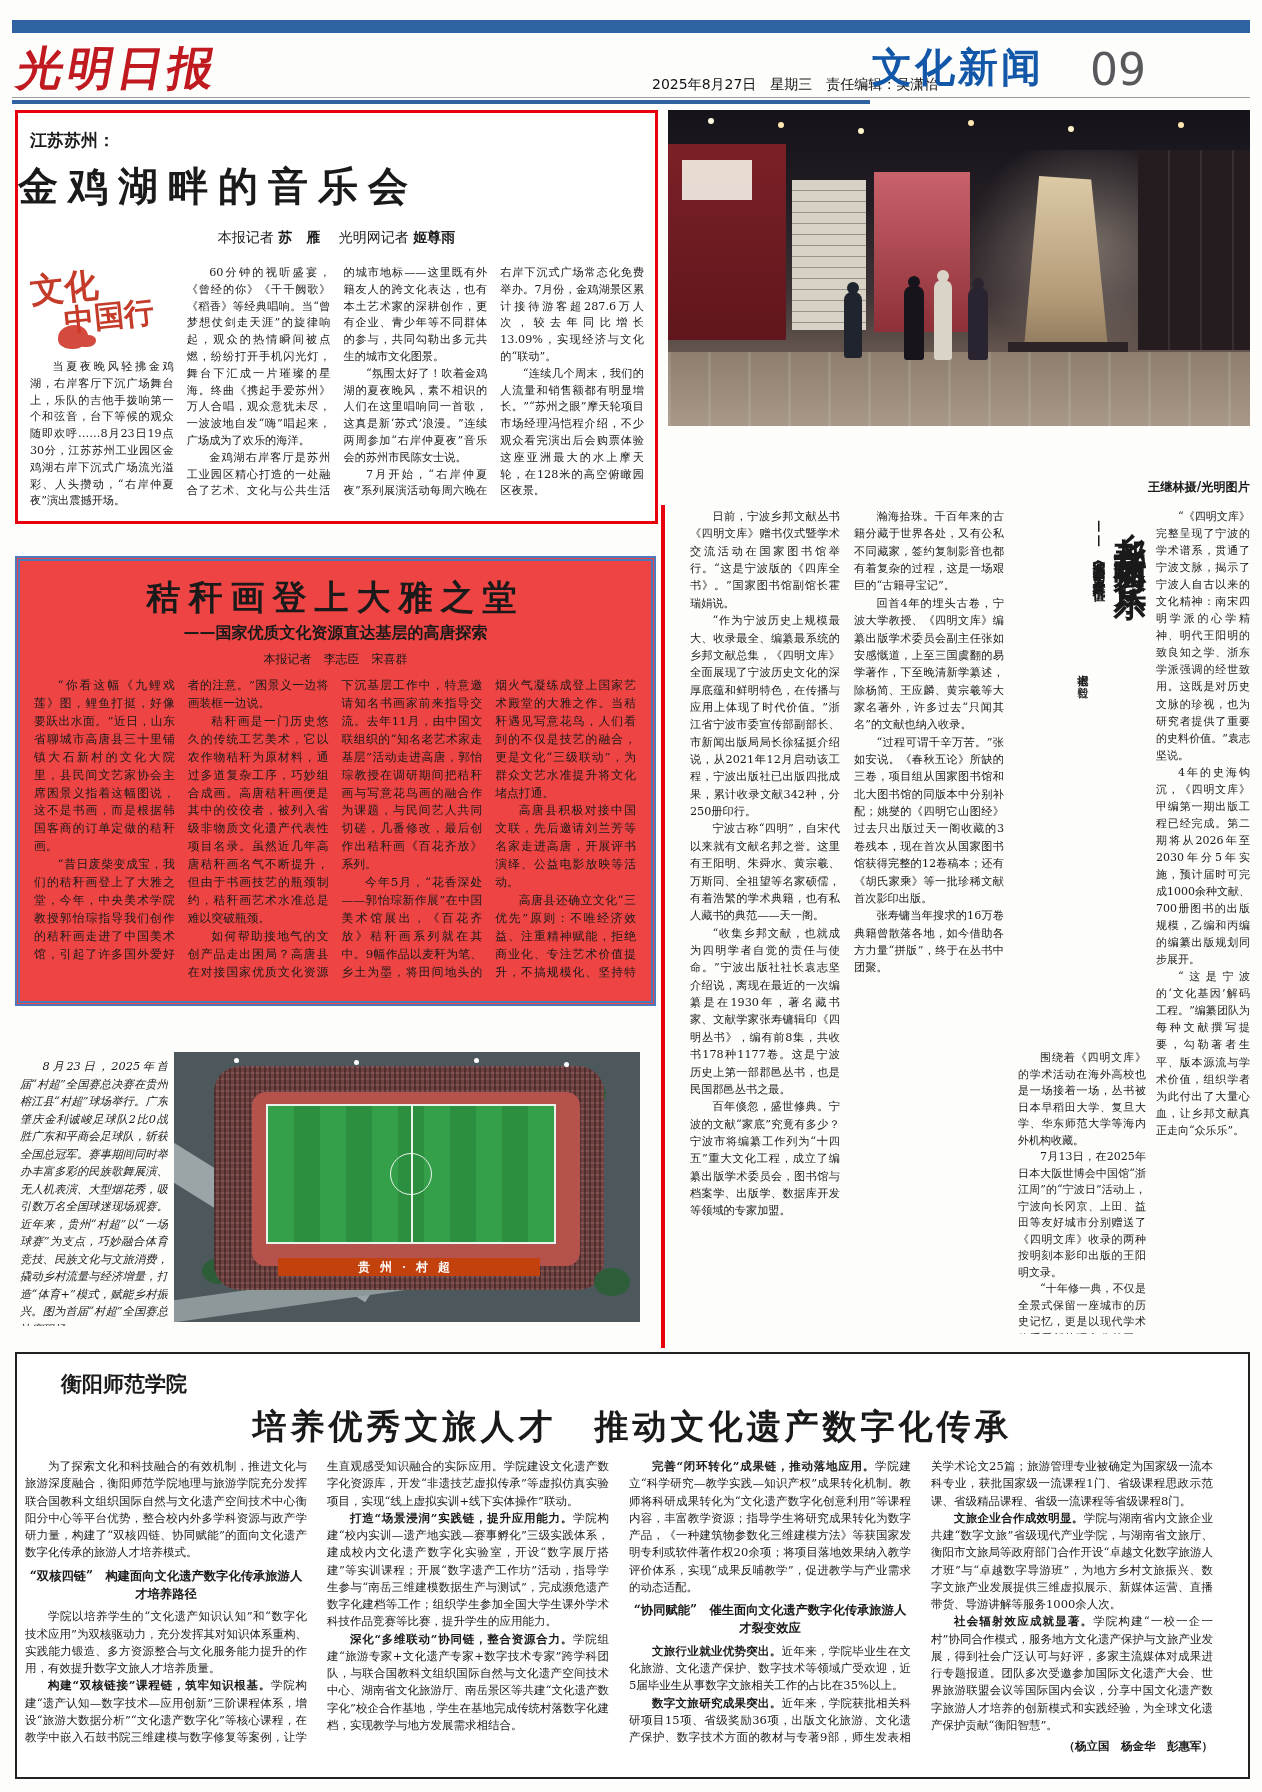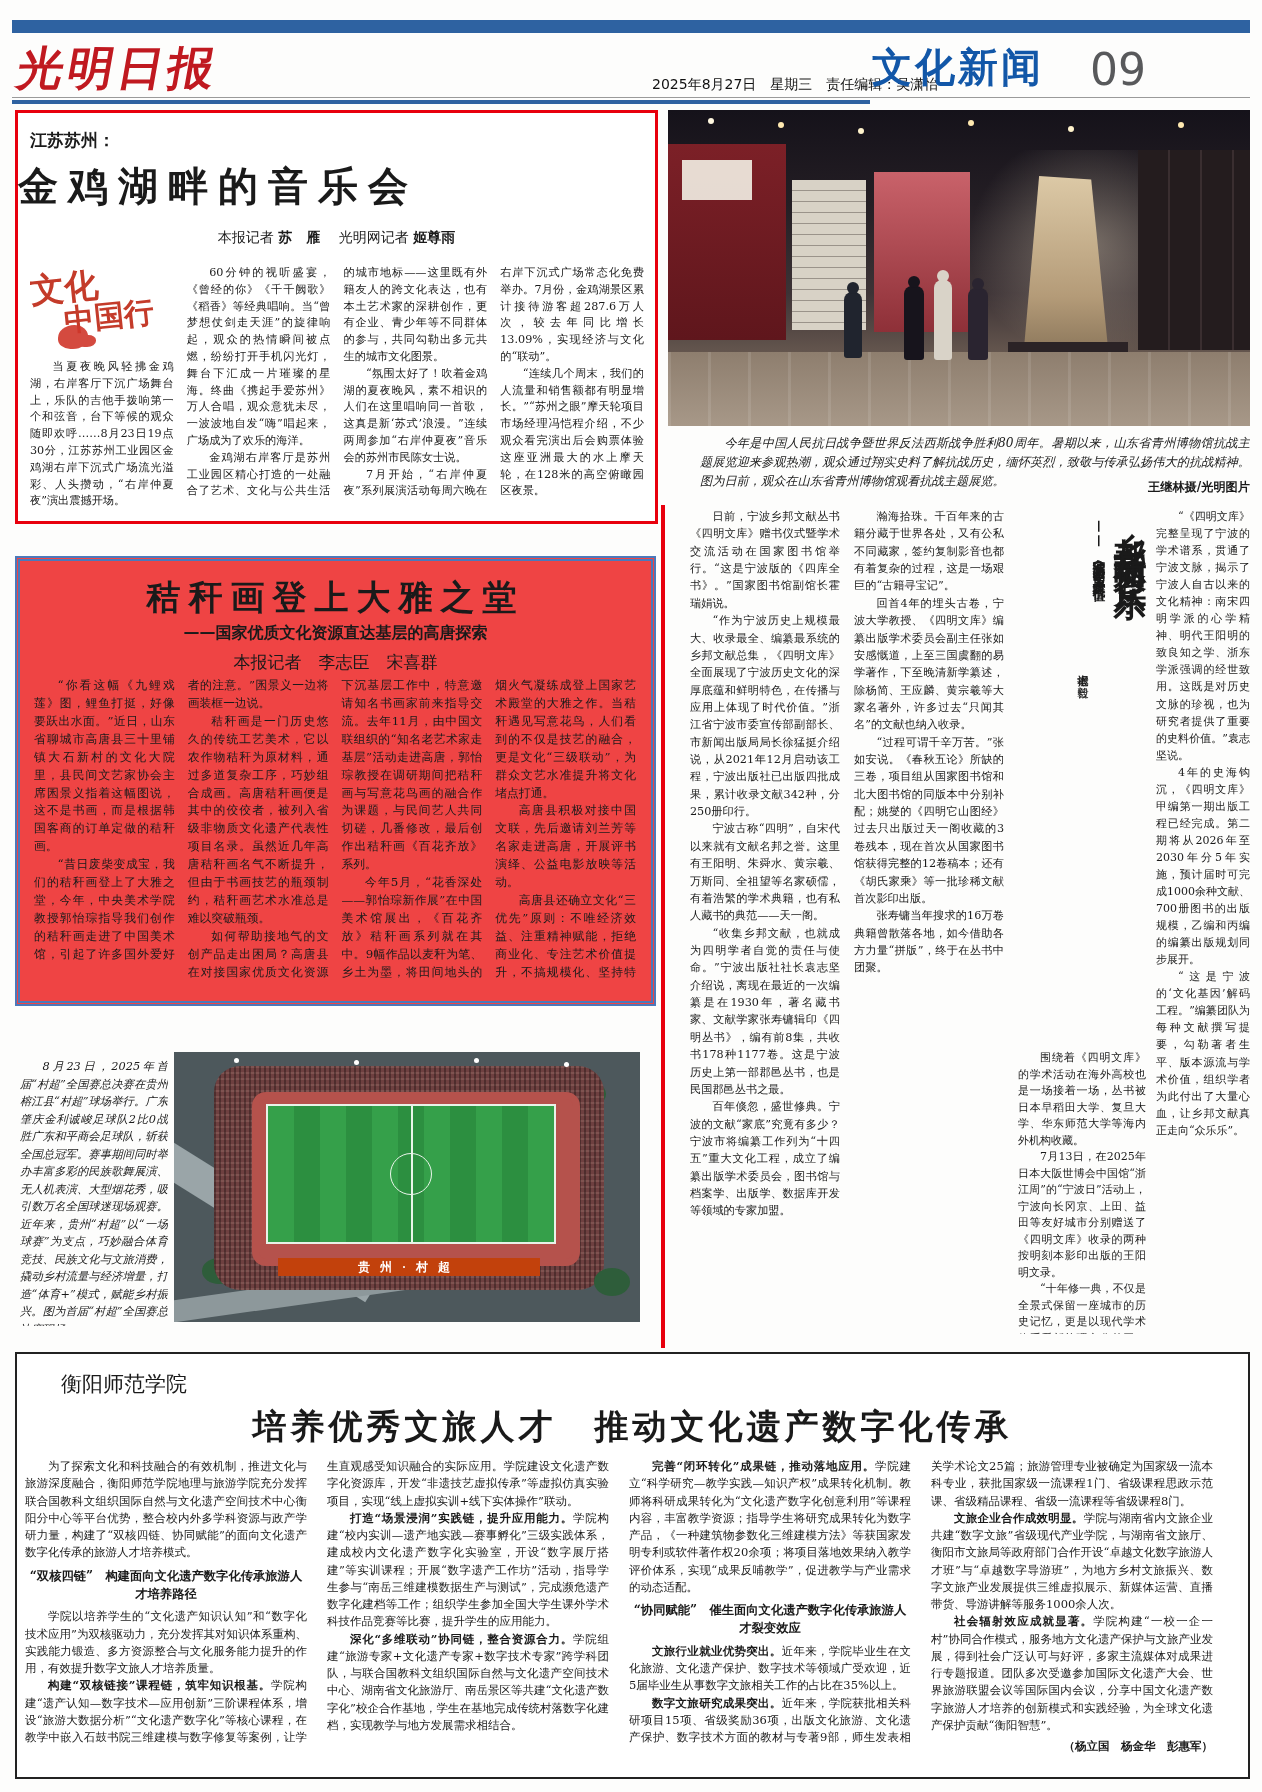--- a/index.html
+++ b/index.html
@@ -67,21 +67,21 @@
   .nb-title{font-size:33px;font-weight:bold;letter-spacing:6px;font-family:"DejaVu Serif",serif;}
   .nb-sub{font-size:12.5px;font-weight:bold;margin-top:8px;letter-spacing:2px;padding-top:6px;}
   .nb-byline{font-size:11.5px;padding-top:150px;margin-top:10px;}
   .nb-midtext{position:absolute;left:0;top:548px;width:128px;height:284px;font-size:11px;line-height:1.5;overflow:hidden;}
   .nb-d{left:480px;width:94px;font-size:11px;}
 
   
   .straw-box{left:15px;top:556px;width:631px;height:440px;border:5px double #4b79bb;background:#ef4444;}
   .straw-headline{left:0;top:14px;width:100%;text-align:center;font-size:34px;font-weight:bold;letter-spacing:8px;}
   .straw-sub{left:0;top:62px;width:100%;text-align:center;font-size:16px;font-weight:bold;}
-  .straw-byline{left:0;top:90px;width:100%;text-align:center;font-size:17px;}
+  .straw-byline{left:0;top:90px;width:100%;text-align:center;font-size:12px;}
   .straw-body{left:14px;top:116px;width:602px;height:310px;column-count:4;column-gap:13px;column-fill:auto;font-size:11.8px;line-height:1.52;overflow:hidden;}
 
   
   .vc-text{left:20px;top:1058px;width:148px;height:268px;font-size:11.3px;font-style:italic;line-height:1.55;overflow:hidden;}
   .sp{left:174px;top:1052px;width:466px;height:270px;overflow:hidden;background:#4d585c;}
   .sp-road1{left:-40px;top:150px;width:260px;height:34px;background:#9aa5a8;transform:rotate(32deg);}
   .sp-road2{left:-30px;top:230px;width:320px;height:22px;background:#8d989b;transform:rotate(-8deg);}
   .sp-tree{border-radius:50%;background:#2e5d3a;}
   .t1{left:28px;top:206px;width:34px;height:26px;}
   .t2{left:392px;top:28px;width:40px;height:28px;}
@@ -89,21 +89,21 @@
   .sp-stands{left:40px;top:14px;width:390px;height:224px;border-radius:26px;background:#6e4040;background-image:repeating-linear-gradient(90deg,rgba(20,10,10,.35) 0 2px,transparent 2px 5px),repeating-linear-gradient(0deg,rgba(255,220,200,.12) 0 2px,transparent 2px 6px);}
   .sp-track{left:78px;top:40px;width:314px;height:160px;border:7px solid #b5524c;border-radius:14px;background:#b5524c;}
   .sp-pitch{left:92px;top:52px;width:286px;height:136px;border:2px solid #e8f2e8;background:repeating-linear-gradient(90deg,#35a04a 0 26px,#2c8f40 26px 52px);}
   .sp-midline{left:50%;top:0;width:1.5px;height:100%;background:#eaf5ea;}
   .sp-circle{left:50%;top:50%;width:40px;height:40px;border:1.5px solid #eaf5ea;border-radius:50%;transform:translate(-50%,-50%);}
   .sp-banner{left:104px;top:206px;width:262px;height:18px;background:#c2410c;color:#fff;font-size:12px;font-weight:bold;text-align:center;line-height:18px;letter-spacing:10px;font-family:Liberation Serif, serif;}
   .sp-lights{left:60px;top:6px;width:5px;height:5px;border-radius:50%;background:#fff;box-shadow:120px 2px 0 #fff,240px 0 0 #fff,330px 4px 0 #fff;}
 
   
   .hy-box{left:15px;top:1352px;width:1231px;height:423px;border:2px solid #222;background:#fff;}
-  .hy-org{left:44px;top:16px;font-size:21px;font-weight:normal;font-family:"DejaVu Sans",sans-serif;}
+  .hy-org{left:44px;top:16px;font-size:21px;font-weight:bold;font-family:"DejaVu Sans",sans-serif;}
   .hy-title{left:0;top:50px;width:100%;text-align:center;font-size:34px;font-weight:bold;letter-spacing:4px;}
   .hy-body{left:8px;top:104px;width:1188px;height:302px;column-count:4;column-gap:20px;column-fill:auto;font-size:11.5px;line-height:1.5;overflow:hidden;}
   .hy-body .subhead{font-size:12.3px;}
 </style>
 </head>
 <body>
 
 <div class="abs topbar"></div>
 <div class="abs masthead">光明日报</div>
 <div class="abs dateline">2025年8月27日　星期三　责任编辑：吴潇怡</div>
@@ -140,21 +140,20 @@
   <div class="abs mp-stele"></div>
   <div class="abs mp-pedestal"></div>
   <div class="abs mp-rightwall"></div>
   <div class="abs mp-floor"></div>
   <div class="abs mp-v v4"></div>
   <div class="abs mp-v v1"></div>
   <div class="abs mp-v v2"></div>
   <div class="abs mp-v v3"></div>
 </div>
 <div class="abs mp-caption">
-  <p style="text-indent:2em;">今年是中国人民抗日战争暨世界反法西斯战争胜利80周年。暑期以来，山东省青州博物馆抗战主题展览迎来参观热潮，观众通过翔实史料了解抗战历史，缅怀英烈，致敬与传承弘扬伟大的抗战精神。图为日前，观众在山东省青州博物馆观看抗战主题展览。</p>
   <span class="mp-credit">王继林摄/光明图片</span>
 </div>
 
 <div class="abs red-divider"></div>
 
 <div class="abs nb">
   <div class="abs nb-col nb-a">
       <p>日前，宁波乡邦文献丛书《四明文库》赠书仪式暨学术交流活动在国家图书馆举行。“这是宁波版的《四库全书》。”国家图书馆副馆长霍瑞娟说。</p>
       <p>“作为宁波历史上规模最大、收录最全、编纂最系统的乡邦文献总集，《四明文库》全面展现了宁波历史文化的深厚底蕴和鲜明特色，在传播与应用上体现了时代价值。”浙江省宁波市委宣传部副部长、市新闻出版局局长徐猛挺介绍说，从2021年12月启动该工程，宁波出版社已出版四批成果，累计收录文献342种，分250册印行。</p>
       <p>宁波古称“四明”，自宋代以来就有文献名邦之誉。这里有王阳明、朱舜水、黄宗羲、万斯同、全祖望等名家硕儒，有着浩繁的学术典籍，也有私人藏书的典范——天一阁。</p>

